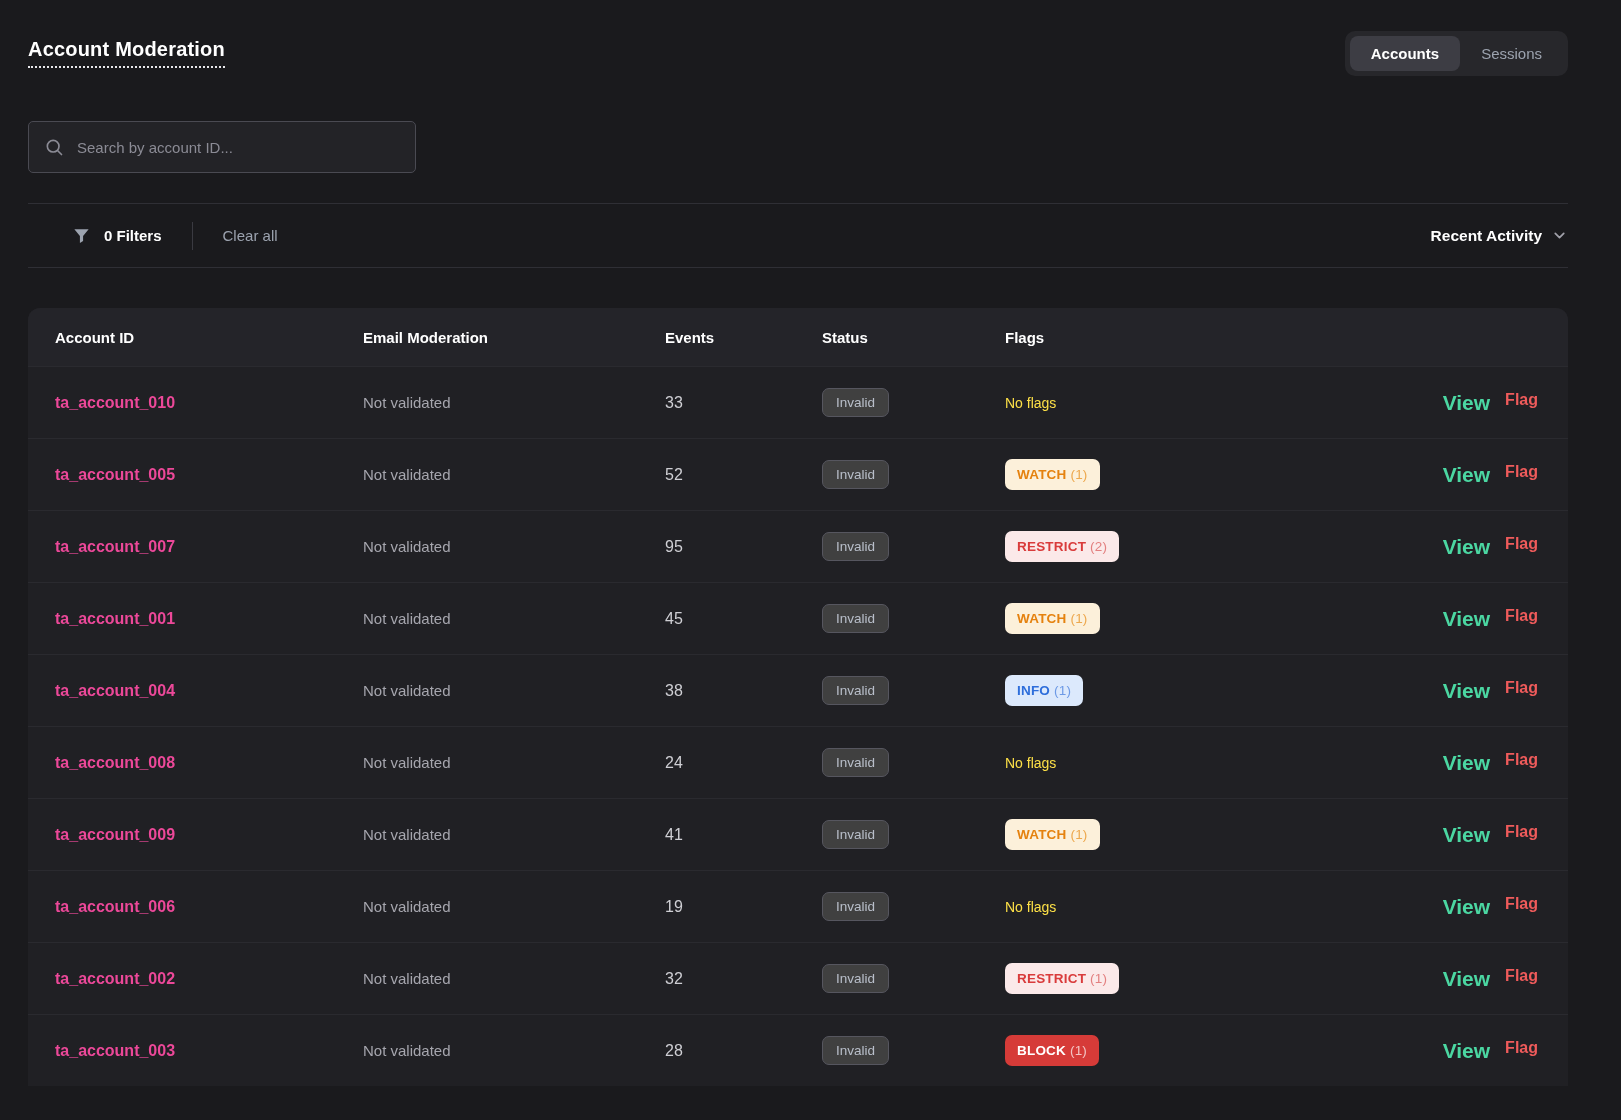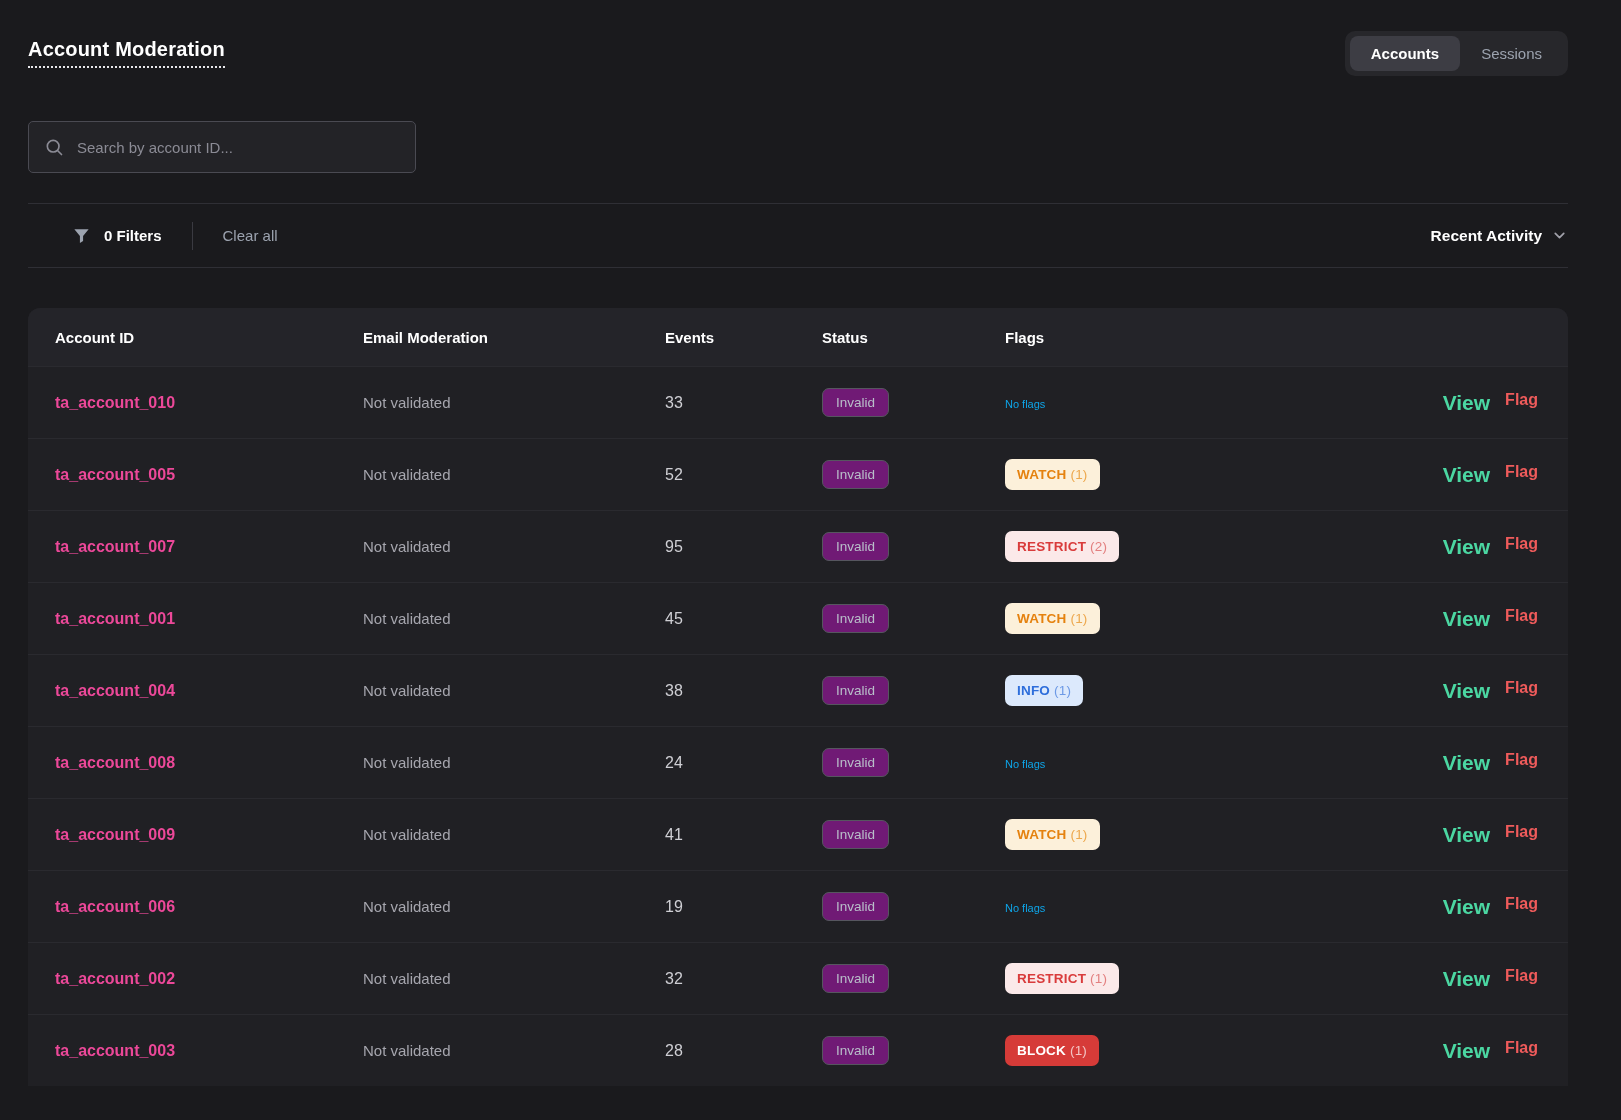--- a/index.html
+++ b/index.html
@@ -78,37 +78,37 @@
   }
   .thead {
     background: #242429; height: 58px;
     font-weight: 700; font-size: 15px; color: #ffffff;
   }
   .trow { height: 72px; border-top: 1px solid #2a2a2f; font-size: 15px; }
   .cell-account { color: #ec4899; font-weight: 700; font-size: 16px; cursor: pointer; }
   .cell-email { color: #a6a6ae; }
   .cell-events { color: #cfcfd4; font-size: 16px; }
   .status-badge {
-    display: inline-block; background: #701a75; border: 1px solid #56565f;
+    display: inline-block; background: #404040; border: 1px solid #56565f;
     color: #b9bfca; font-size: 13.5px; padding: 6px 13px; border-radius: 7px;
   }
   .flag-badge {
     display: inline-block; font-weight: 700; font-size: 13.5px;
     padding: 8px 12px; border-radius: 7px; letter-spacing: .2px;
   }
   .flag-count { font-weight: 400; }
   .flag-watch    { background: #fcf0da; color: #e5820f; }
   .flag-watch    .flag-count { color: #eda84e; }
   .flag-restrict { background: #fbe9e9; color: #d93b3b; }
   .flag-restrict .flag-count { color: #e38080; }
   .flag-info     { background: #dce9fc; color: #2e6edb; }
   .flag-info     .flag-count { color: #6d9ae6; }
   .flag-block    { background: #d63b38; color: #ffffff; }
   .flag-block    .flag-count { color: #f3c4c2; }
-  .no-flags { color: #0ea5e9; font-size: 11px; }
+  .no-flags { color: #fde047; font-size: 14px; }
   .cell-actions { display: flex; justify-content: flex-end; gap: 15px; white-space: nowrap; }
   .view-link { color: #4bd7a2; font-weight: 700; font-size: 21px; cursor: pointer; }
   .flag-link { color: #ef5b5b; font-weight: 700; font-size: 16px; cursor: pointer; }
 </style>
 </head>
 <body>
 
 <div class="page">
 
   <header class="page-header">

